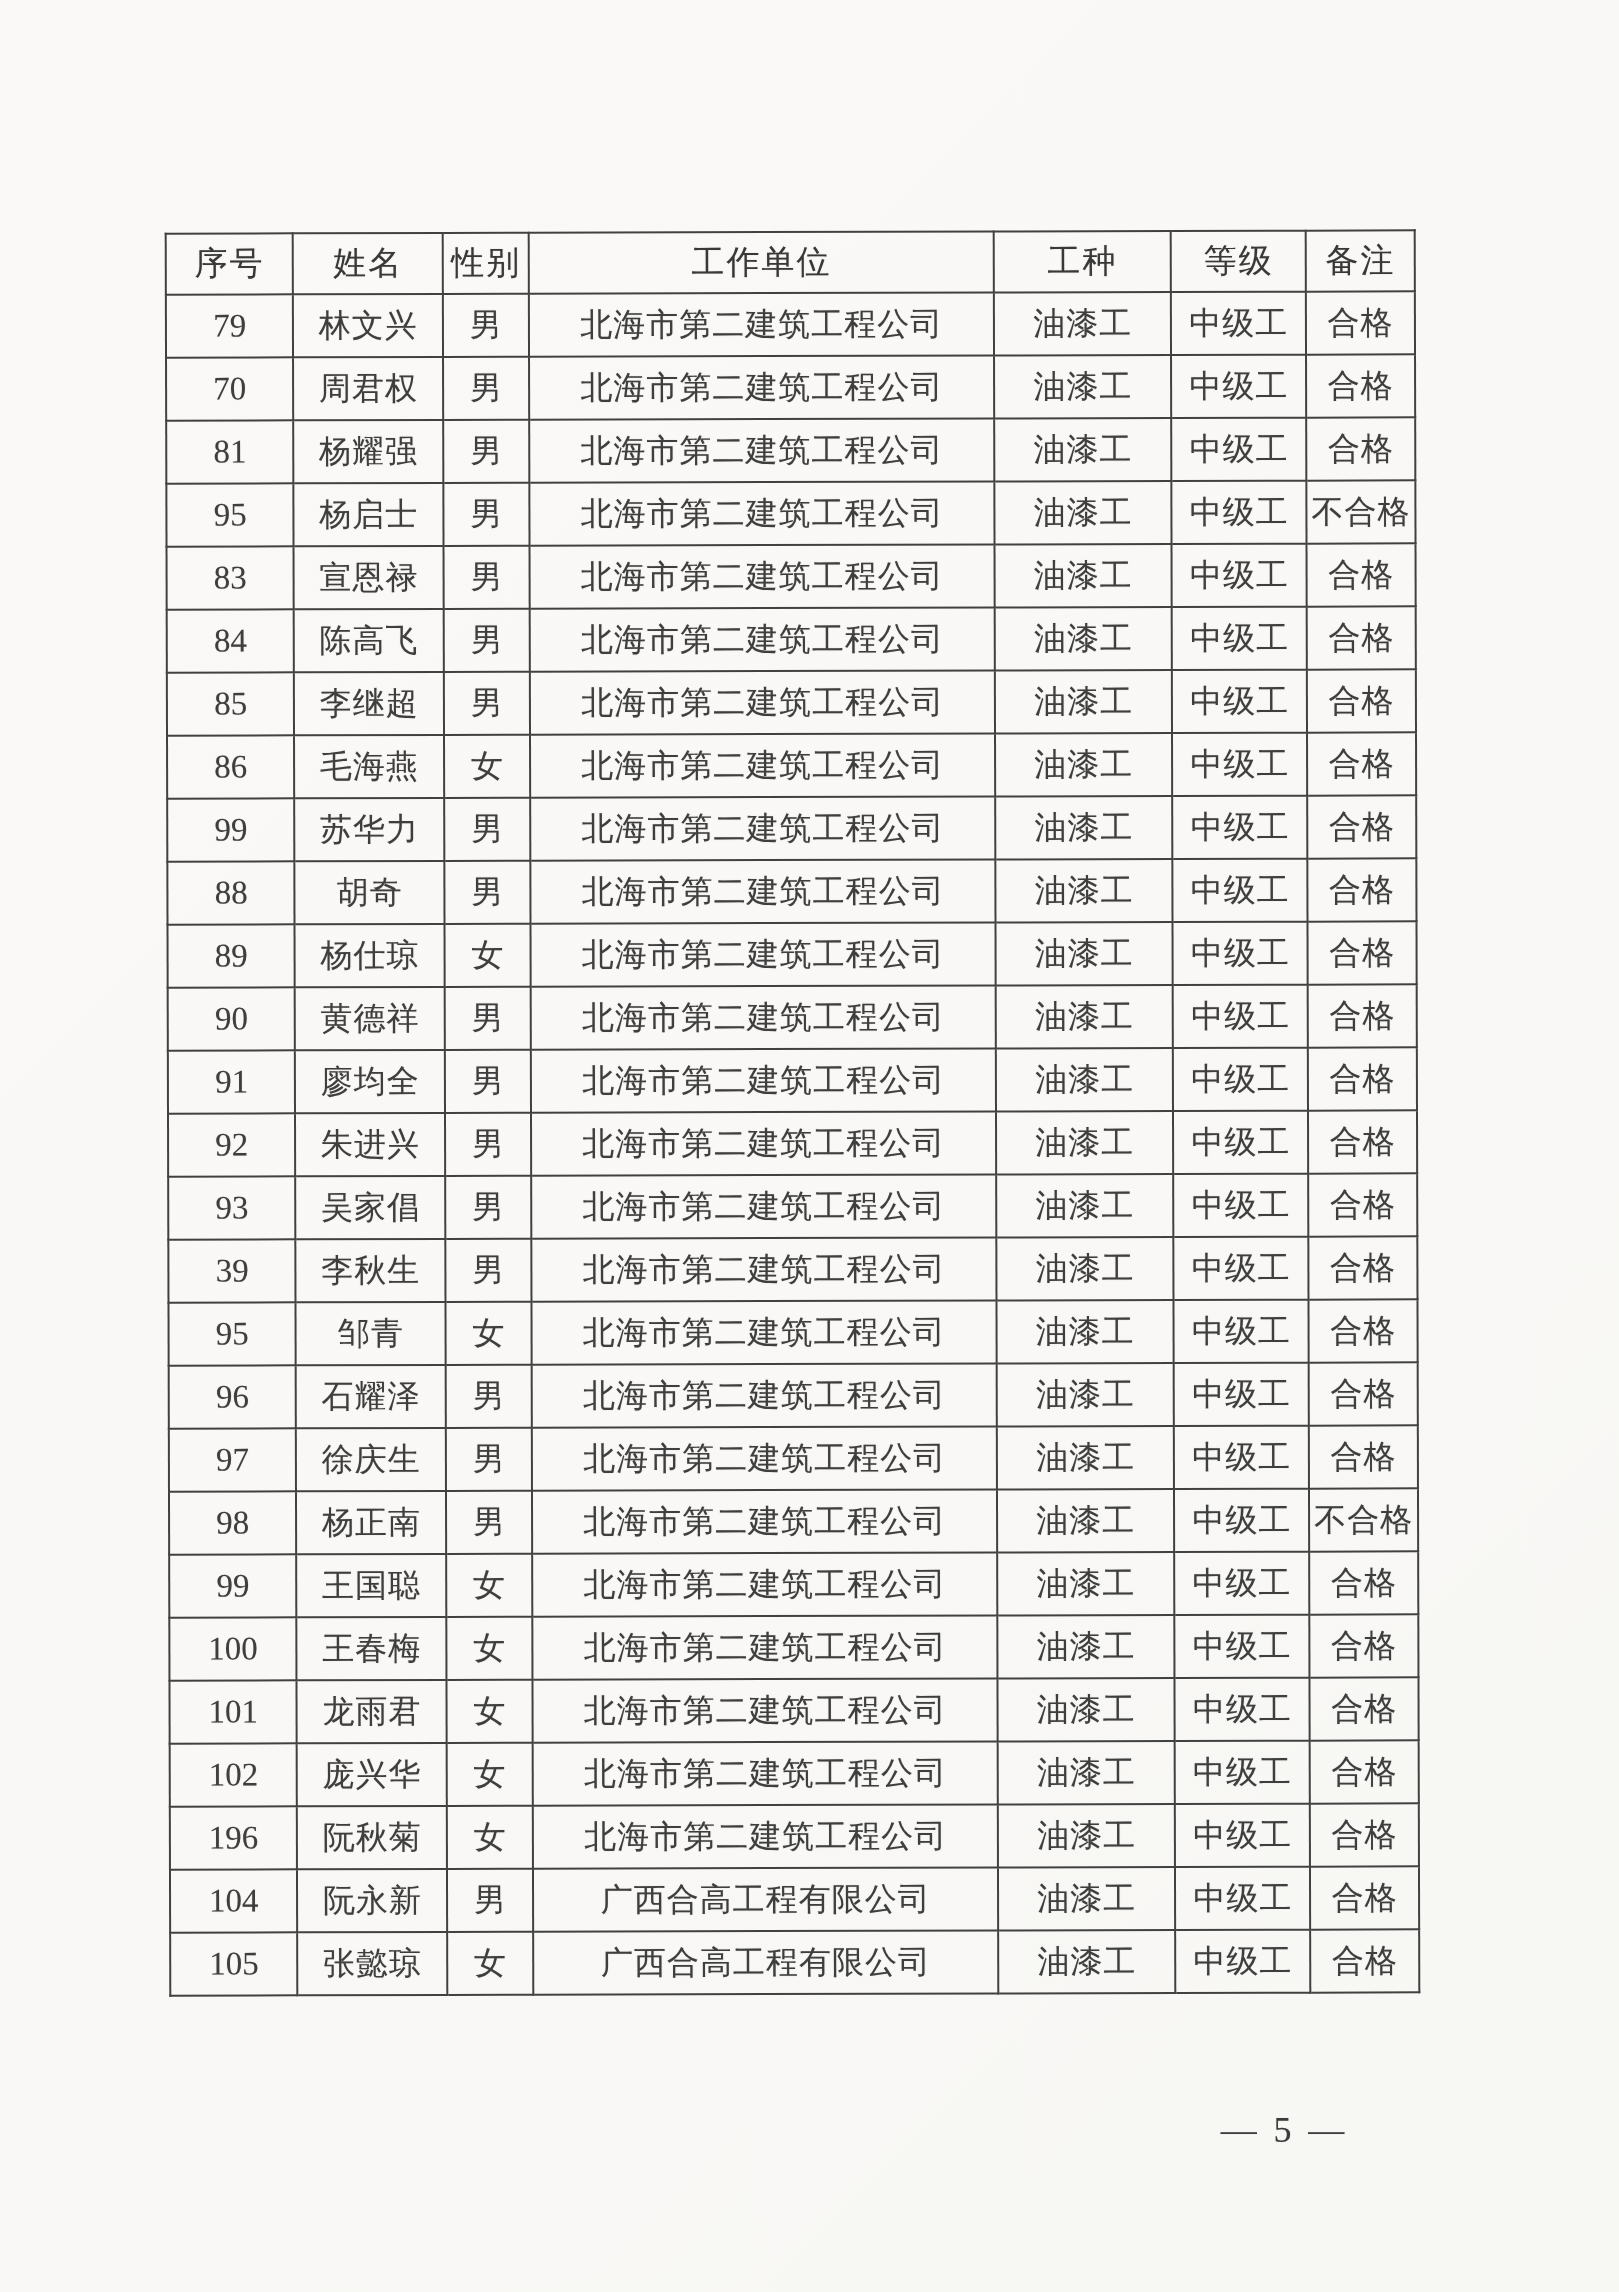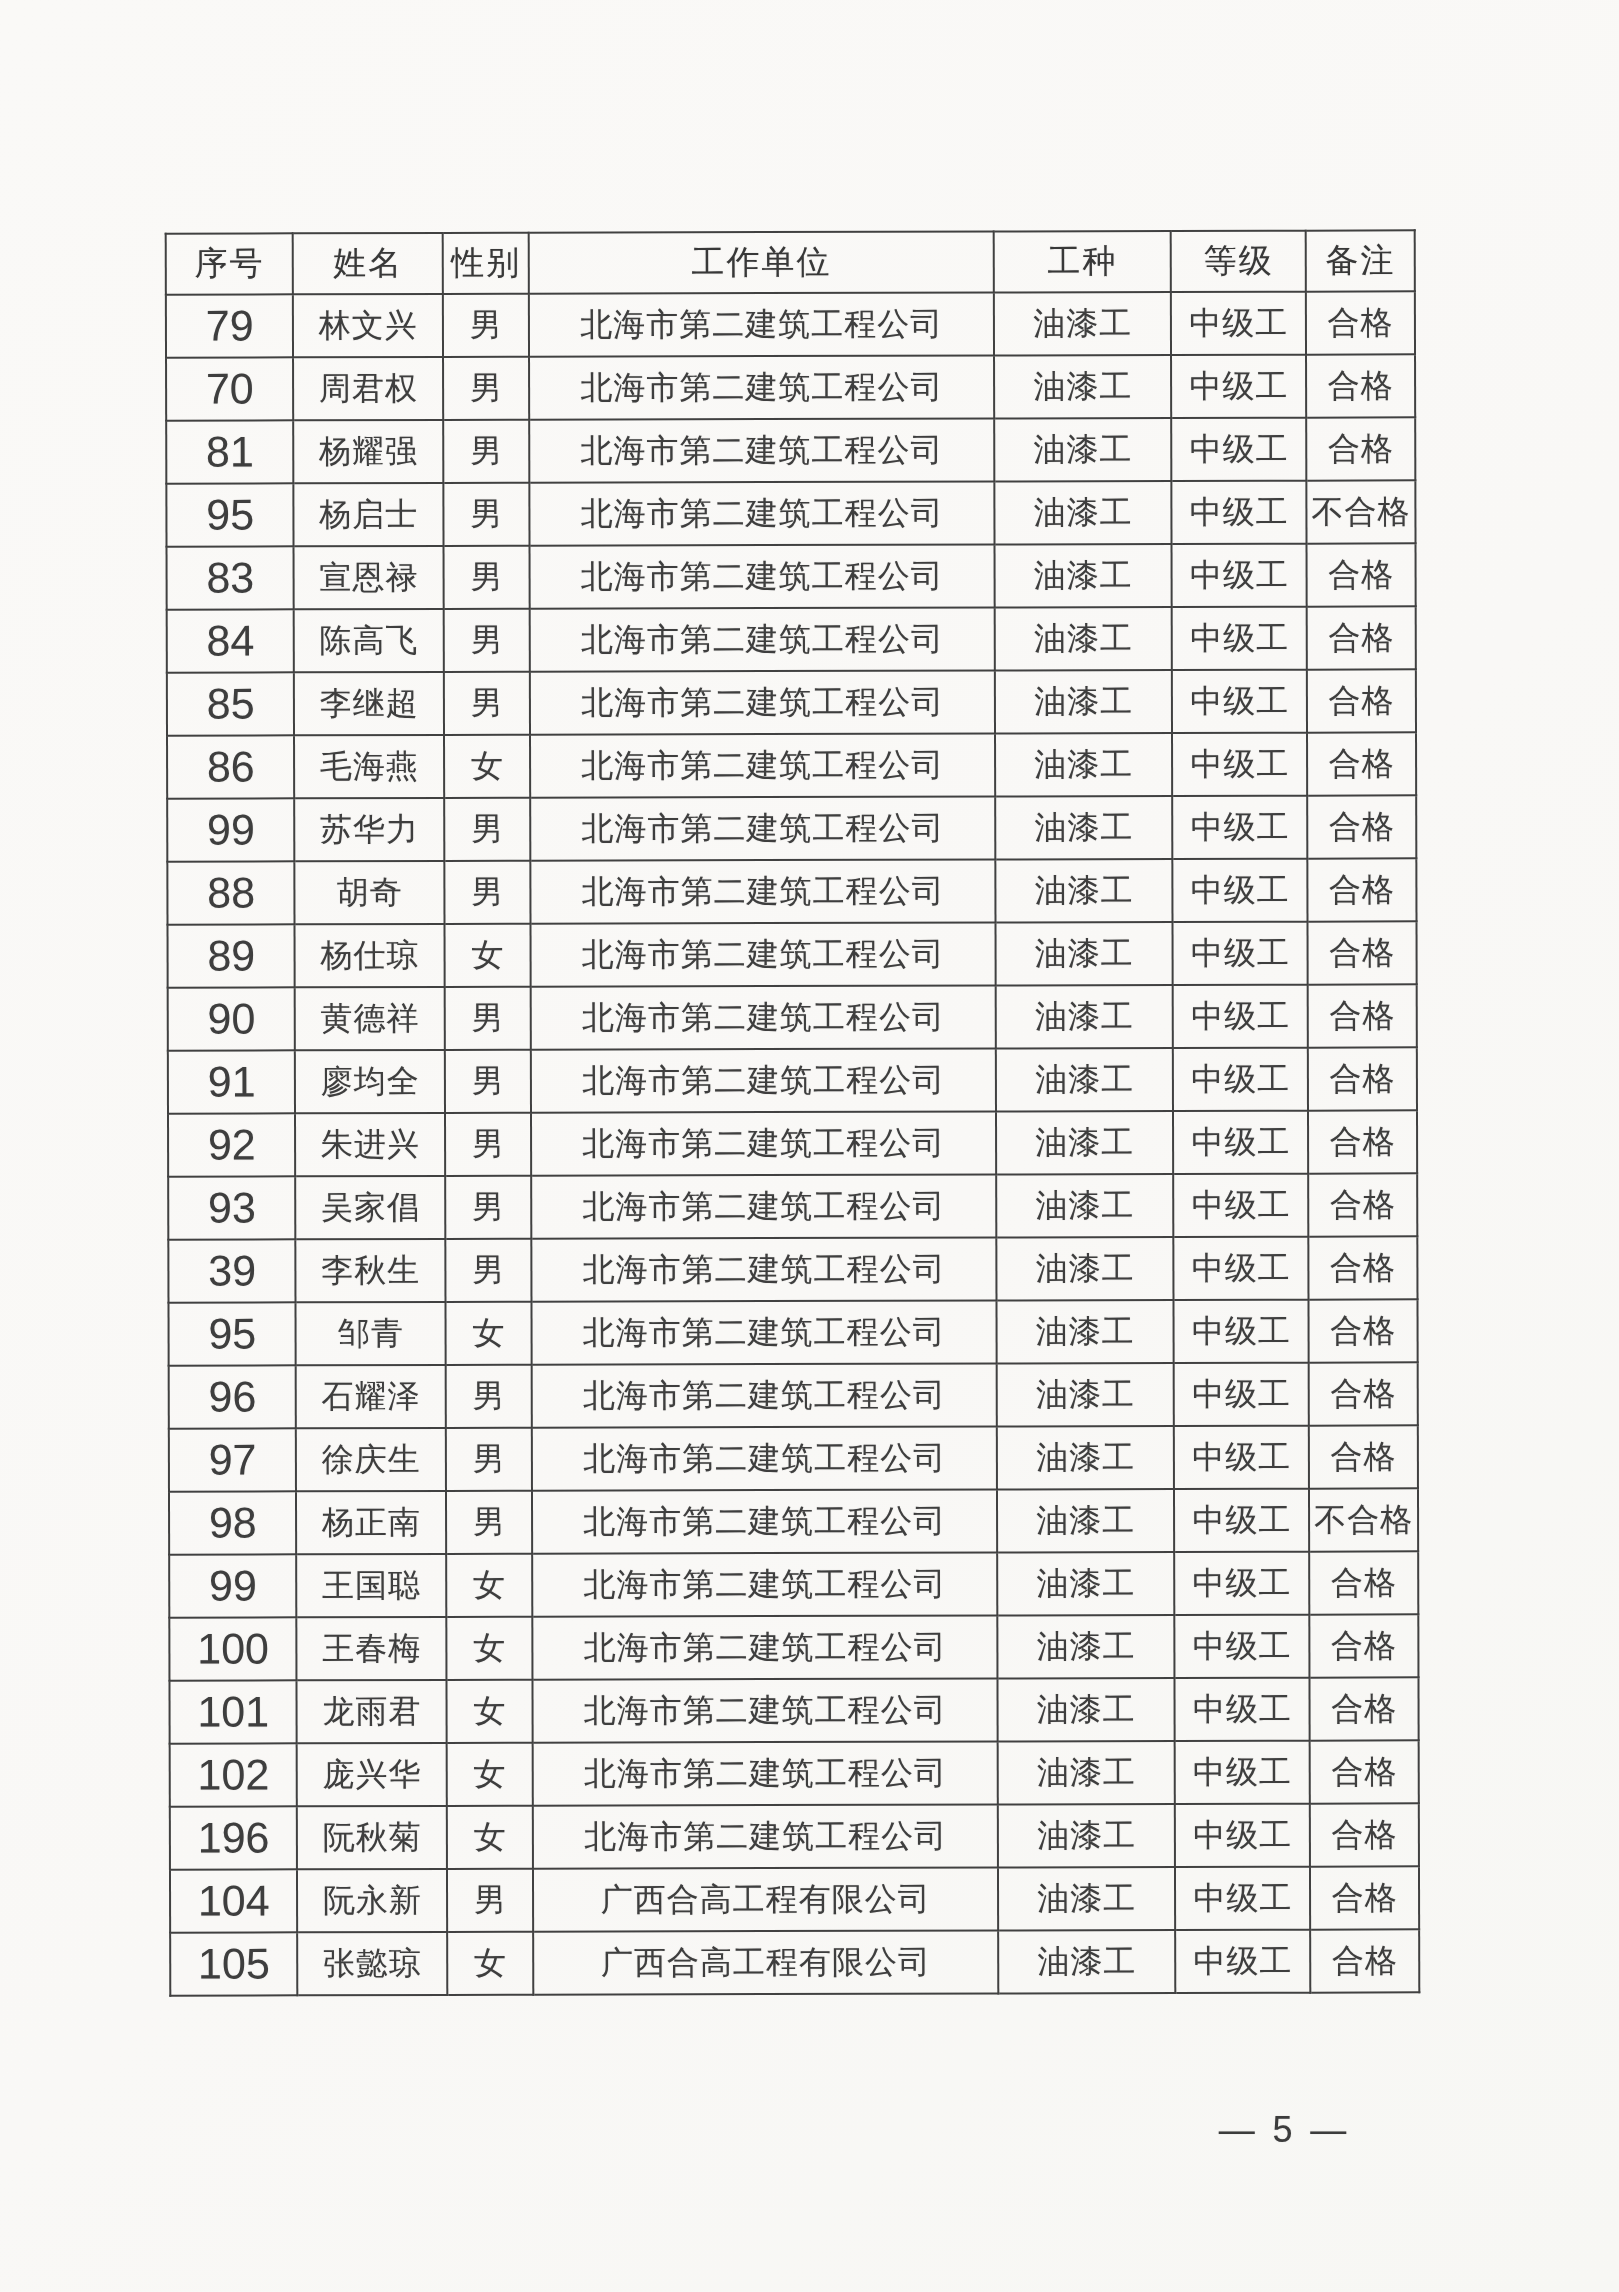--- a/index.html
+++ b/index.html
@@ -7,21 +7,21 @@
     padding: 0;
     background: #e8e8e6;
   }
   .page {
     position: relative;
     width: 1619px;
     height: 2293px;
     margin: 0 auto;
     background: linear-gradient(135deg, #faf9f7 0%, #f9f8f6 55%, #f7f7f4 100%);
     overflow: hidden;
-    font-family: Liberation Sans, sans-serif;
+    font-family: Liberation Serif, serif;
     color: #3b3b3b;
   }
   .table-wrap {
     position: absolute;
     left: 167px;
     top: 231px;
     width: 1251px;
     transform: rotate(-0.15deg);
   }
   table.roster {
@@ -49,21 +49,21 @@
     text-shadow: 0 0 1px rgba(55,55,55,0.35);
   }
   table.roster td {
     height: 61px;
     font-size: 32px;
     letter-spacing: 1px;
     color: #3e3e3e;
     text-shadow: 0 0 1px rgba(55,55,55,0.30);
   }
   table.roster td.col-index {
-    font-size: 43px;
+    font-size: 33px;
     letter-spacing: 0;
   }
   col.c-index    { width: 10.2%; }
   col.c-name     { width: 12.0%; }
   col.c-gender   { width: 6.9%;  }
   col.c-workunit { width: 37.2%; }
   col.c-trade    { width: 14.2%; }
   col.c-grade    { width: 10.8%; }
   col.c-remark   { width: 8.7%;  }
   .page-number {

